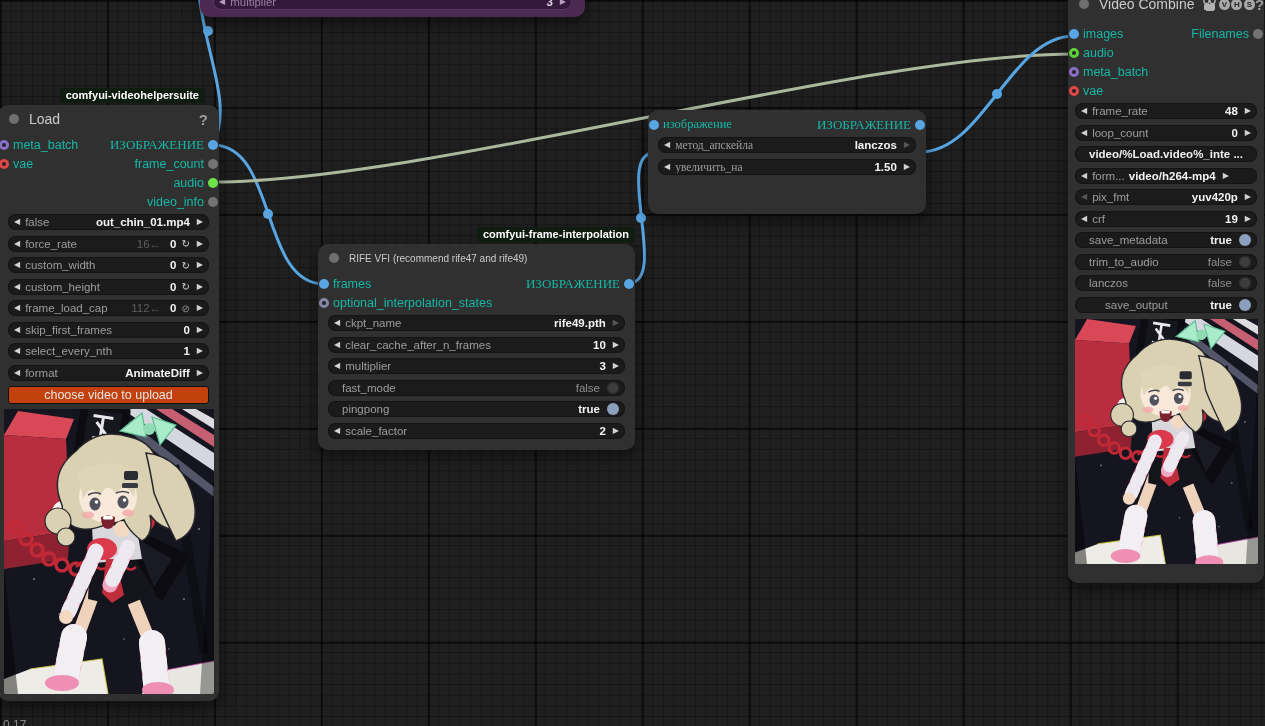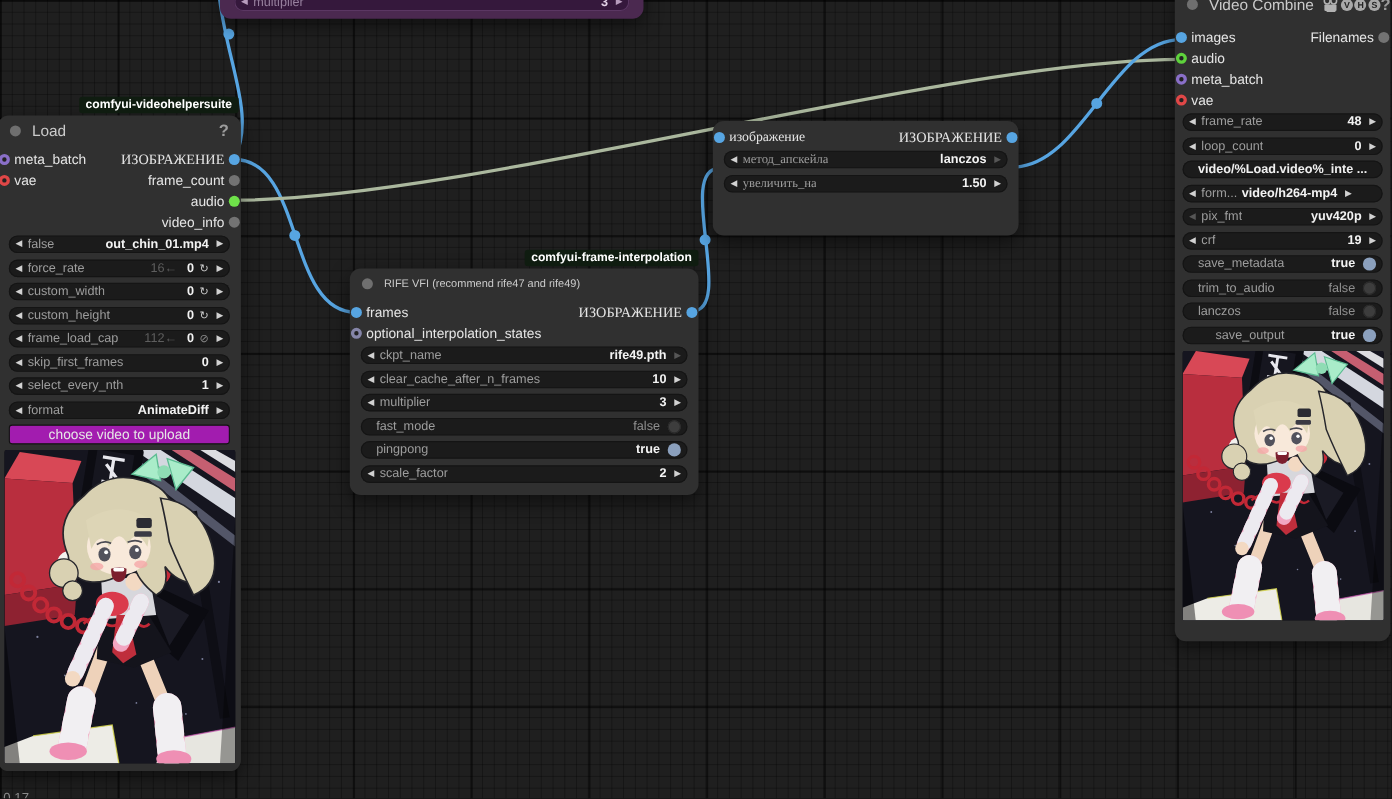--- a/index.html
+++ b/index.html
@@ -22,21 +22,21 @@
   .node { position:absolute; background:#303030; border-radius:10px;
           box-shadow:0 6px 16px rgba(0,0,0,.5); z-index:2; }
   .node-title { height:28px; display:flex; align-items:center; padding:0 11px;
                 color:#cbcbcb; font-size:14px; white-space:nowrap; }
   .status-dot { width:10px; height:10px; border-radius:50%; background:#6f6f6f;
                 margin-right:10px; flex:0 0 auto; }
   .help { margin-left:auto; color:#9c9c9c; font-size:15px; font-weight:bold; }
 
   .slots { padding-top:2px; }
   .slot-row { position:relative; height:19px; display:flex; align-items:center;
-              padding:0 15px; font-size:12.5px; color:#e5e5e5; white-space:nowrap; }
+              padding:0 15px; font-size:12.5px; color:#14b8a6; white-space:nowrap; }
   .slot-out-label { margin-left:auto; }
   .dot { position:absolute; top:50%; transform:translateY(-50%); border-radius:50%; }
   .dot.filled { width:10px; height:10px; }
   .dot.hollow { width:10px; height:10px; background:#222; border-style:solid; border-width:3px; }
   .dot.in  { left:1px; }
   .dot.out { right:1px; }
   .c-blue   { background:#57a5e2; }
   .c-green  { background:#6fe24a; }
   .c-gray   { background:#737373; }
   .b-purple { border-color:#8a6fc8; }
@@ -54,21 +54,21 @@
   .w-label { margin-left:5px; overflow:hidden; text-overflow:ellipsis; }
   .w-ghost { margin-left:auto; color:#5e5e5e; }
   .w-ghost + .w-value { margin-left:9px; }
   .w-value { margin-left:auto; color:#f3f3f3; font-weight:bold; }
   .w-value.dimval { color:#8f8f8f; font-weight:normal; }
   .w-icon { margin-left:5px; color:#cfcfcf; font-size:10px; }
   .w-center { flex:1; text-align:center; color:#f0f0f0; font-weight:bold; }
   .knob { width:12px; height:12px; border-radius:50%; margin-left:7px; flex:0 0 auto; }
   .knob.on  { background:#8ba0bd; }
   .knob.off { background:#3d3d3d; box-shadow:inset 0 0 0 1px #2a2a2a; }
-  .btn-widget { height:18px; margin-bottom:5px; background:#a21caf; border:1px solid #121212;
+  .btn-widget { height:18px; margin-bottom:5px; background:#c2410c; border:1px solid #121212;
                 border-radius:3px; display:flex; align-items:center; justify-content:center;
                 color:#e6e6e6; font-size:12.5px; }
 
   .badge { position:absolute; top:-17px; height:15px; background:#0f1c10; color:#fff;
            font-size:11px; font-weight:bold; padding:0 6px; line-height:15px;
            border-radius:3px; z-index:3; white-space:nowrap; }
 
   .preview { border-radius:2px; overflow:hidden; background:#101018; }
   .preview svg { display:block; }
 
@@ -242,21 +242,21 @@
   <div id="purple-node">
     <div class="pill">
       <span class="arrow">◀</span>
       <span class="w-label">multiplier</span>
       <span class="w-value">3</span>
       <span class="arrow r">▶</span>
     </div>
   </div>
 
   <div class="node" id="load-node" style="left:-2px; top:105px; width:221px; height:596px;">
-    <div class="badge" style="right:2px;">comfyui-videohelpersuite</div>
+    <div class="badge" style="right:14px;">comfyui-videohelpersuite</div>
     <div class="node-title">
       <span class="status-dot"></span>
       <span>Load</span>
       <span class="help">?</span>
     </div>
     <div class="slots">
       <div class="slot-row">
         <span class="dot in hollow b-purple"></span>
         <span>meta_batch</span>
         <span class="slot-out-label cyr" style="font-size:13px">ИЗОБРАЖЕНИЕ</span>

